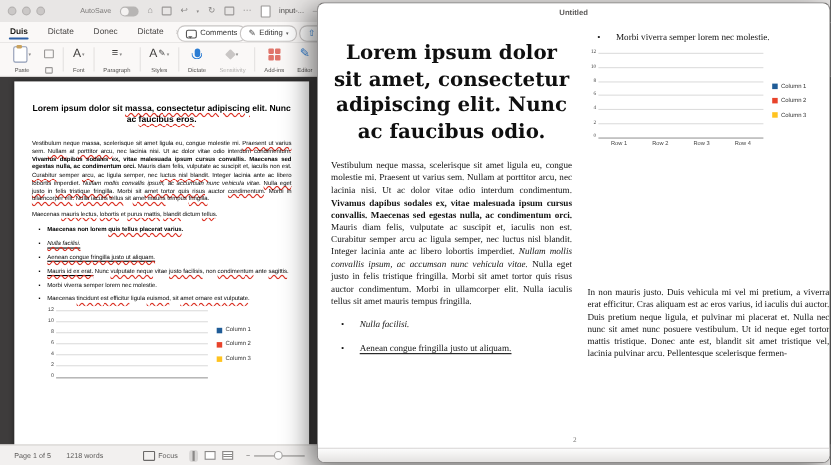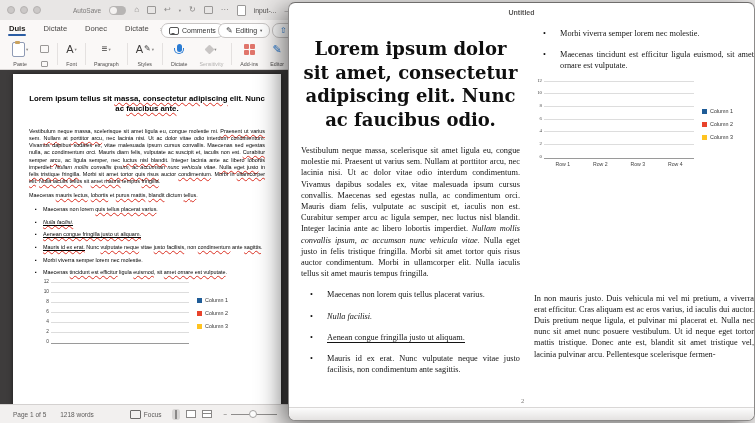--- a/index.html
+++ b/index.html
@@ -55,21 +55,21 @@
   .wd-doc{position:absolute;top:70px;left:0;right:0;bottom:18px;background:#3e3c3c;overflow:hidden;}
   .wd-page{position:absolute;left:13px;top:4px;width:268px;height:520px;background:#fff;
     box-shadow:0 0 5px rgba(0,0,0,.55);padding:20px 16px;box-sizing:border-box;color:#000;}
   .wp-title{font-size:13px;font-weight:bold;text-align:center;margin:0 0 12px;}
   .wp-sub{font-size:7.8px;font-weight:bold;text-align:center;line-height:9.6px;margin:0 0 15px;}
   .wp-p{font-size:5.45px;line-height:7.1px;text-align:justify;margin:0 0 7px;}
   .wp-bullets{list-style:none;margin:2px 0 4px;padding:0 0 0 14px;}
   .wp-bullets li{font-size:5.45px;line-height:7.1px;margin-bottom:5.6px;position:relative;padding-left:0;}
   .wp-bullets li::before{content:'▪';position:absolute;left:-8px;top:0;font-size:5px;}
   
-  .b{font-weight:normal;} .i{font-style:italic;}
+  .b{font-weight:bold;} .i{font-style:italic;}
   .u{border-bottom:0.7px solid currentColor;}
   .sq{text-decoration-line:underline;text-decoration-style:wavy;text-decoration-color:#da3023;
       text-decoration-thickness:0.6px;text-underline-offset:1.1px;}
   
   .wd-status{position:absolute;left:0;right:0;bottom:0;height:18px;background:#f2f0ef;border-top:1px solid #d4d1d0;
     display:flex;align-items:center;font-size:6.5px;color:#5d5b5a;padding-left:13px;}
   .st-item{margin-right:14px;}
   .focus-btn{display:flex;align-items:center;gap:3px;margin-left:22px;margin-right:10px;}
   .focus-ic{width:9px;height:7px;border:1px solid #6b6968;border-radius:1px;}
   .view-group{display:flex;align-items:center;gap:6px;}
@@ -241,21 +241,21 @@
       <div class="rgroup">
         <div class="ricon">
             <span class="editor-ic">✎</span>
           </div>
         <div class="rlabel">Editor</div>
       </div>
     </div>
 
     <div class="wd-doc">
       <div class="wd-page">
-        <p class="wp-sub"><span>Lorem ipsum tellus sit </span><span class="sq">massa, consectetur adipiscing</span><span> elit. Nunc ac </span><span class="sq">faucibus ante</span><span>.</span></p>
+        <p class="wp-sub"><span>Lorem ipsum dolor sit </span><span class="sq">massa, consectetur adipiscing</span><span> elit. Nunc ac </span><span class="sq">faucibus eros</span><span>.</span></p>
         <p class="wp-p"><span>Vestibulum neque massa, scelerisque sit amet ligula eu, congue molestie mi. </span><span class="sq">Praesent ut varius</span><span> sem. </span><span class="sq">Nullam</span><span> at </span><span class="sq">porttitor arcu</span><span>, nec lacinia nisi. Ut ac dolor vitae odio interdum condimentum. </span><span class="b">Vivamus dapibus sodales ex, vitae malesuada ipsum cursus convallis. Maecenas sed egestas nulla, ac condimentum orci.</span><span> Mauris diam felis, vulputate ac suscipit et, iaculis non est. </span><span class="sq">Curabitur</span><span> semper </span><span class="sq">arcu</span><span>, ac ligula semper, nec </span><span class="sq">luctus nisl blandit</span><span>. Integer lacinia ante ac libero lobortis imperdiet. </span><span class="i">Nullam mollis convallis ipsum, ac accumsan nunc vehicula vitae.</span><span> </span><span class="sq">Nulla eget justo</span><span> in </span><span class="sq">felis tristique fringilla</span><span>. Morbi sit </span><span class="sq">amet tortor quis risus</span><span> auctor </span><span class="sq">condimentum</span><span>. Morbi in </span><span class="sq">ullamcorper elit</span><span>. </span><span class="sq">Nulla iaculis tellus</span><span> sit </span><span class="sq">amet mauris</span><span> tempus </span><span class="sq">fringilla</span><span>.</span></p>
         <p class="wp-p"><span>Maecenas </span><span class="sq">mauris lectus</span><span>, </span><span class="sq">lobortis</span><span> et </span><span class="sq">purus mattis</span><span>, </span><span class="sq">blandit</span><span> dictum </span><span class="sq">tellus</span><span>.</span></p>
         <ul class="wp-bullets">
             <li><span class="b">Maecenas non lorem </span><span class="b sq">quis tellus placerat varius</span><span class="b">.</span></li>
             <li><span class="i u sq">Nulla facilisi.</span></li>
             <li><span class="u sq">Aenean congue fringilla justo ut aliquam.</span></li>
             <li><span class="u sq">Mauris id ex erat.</span><span> Nunc </span><span class="sq">vulputate neque</span><span> vitae </span><span class="sq">justo facilisis</span><span>, non </span><span class="sq">condimentum</span><span> ante </span><span class="sq">sagittis</span><span>.</span></li>
             <li><span>Morbi viverra semper lorem nec molestie.</span></li>
             <li><span>Maecenas </span><span class="sq">tincidunt est efficitur</span><span> ligula </span><span class="sq">euismod</span><span>, sit </span><span class="sq">amet ornare est vulputate</span><span>.</span></li>
           </ul>
@@ -342,30 +342,27 @@
 
   <section class="pv-window">
     <div class="pv-titlebar">
       <span>Untitled</span>
     </div>
     <div class="pv-body">
       <div class="pv-left">
         <h1 class="pv-h1">Lorem ipsum dolor sit amet, consectetur adipiscing elit. Nunc ac faucibus odio.</h1>
         <p class="pv-p"><span>Vestibulum neque massa, scelerisque sit amet ligula eu, congue molestie mi. Praesent ut varius sem. Nullam at porttitor arcu, nec lacinia nisi. Ut ac dolor vitae odio interdum condimentum. </span><span class="b">Vivamus dapibus sodales ex, vitae malesuada ipsum cursus convallis. Maecenas sed egestas nulla, ac condimentum orci.</span><span> Mauris diam felis, vulputate ac suscipit et, iaculis non est. Curabitur semper arcu ac ligula semper, nec luctus nisl blandit. Integer lacinia ante ac libero lobortis imperdiet. </span><span class="i">Nullam mollis convallis ipsum, ac accumsan nunc vehicula vitae.</span><span> Nulla eget justo in felis tristique fringilla. Morbi sit amet tortor quis risus auctor condimentum. Morbi in ullamcorper elit. Nulla iaculis tellus sit amet mauris tempus fringilla.</span></p>
         <ul class="pv-bullets">
-            <li><span class="b">Maecenas non lorem quis tellus placerat varius.</span></li>
             <li><span class="i">Nulla facilisi.</span></li>
             <li><span class="u">Aenean congue fringilla justo ut aliquam.</span></li>
-            <li><span>Mauris id ex erat. Nunc vulputate neque vitae justo facilisis, non condimentum ante sagittis.</span></li>
           </ul>
       </div>
       <div class="pv-right">
         <ul class="pv-bullets">
             <li><span>Morbi viverra semper lorem nec molestie.</span></li>
-            <li><span>Maecenas tincidunt est efficitur ligula euismod, sit amet ornare est vulputate.</span></li>
           </ul>
         <div class="chart chart-large">
             <div class="chart-yaxis">
               <span style="bottom: 0%;">0</span>
               <span style="bottom: 16.6667%;">2</span>
               <span style="bottom: 33.3333%;">4</span>
               <span style="bottom: 50%;">6</span>
               <span style="bottom: 66.6667%;">8</span>
               <span style="bottom: 83.3333%;">10</span>
               <span style="bottom: 100%;">12</span>

